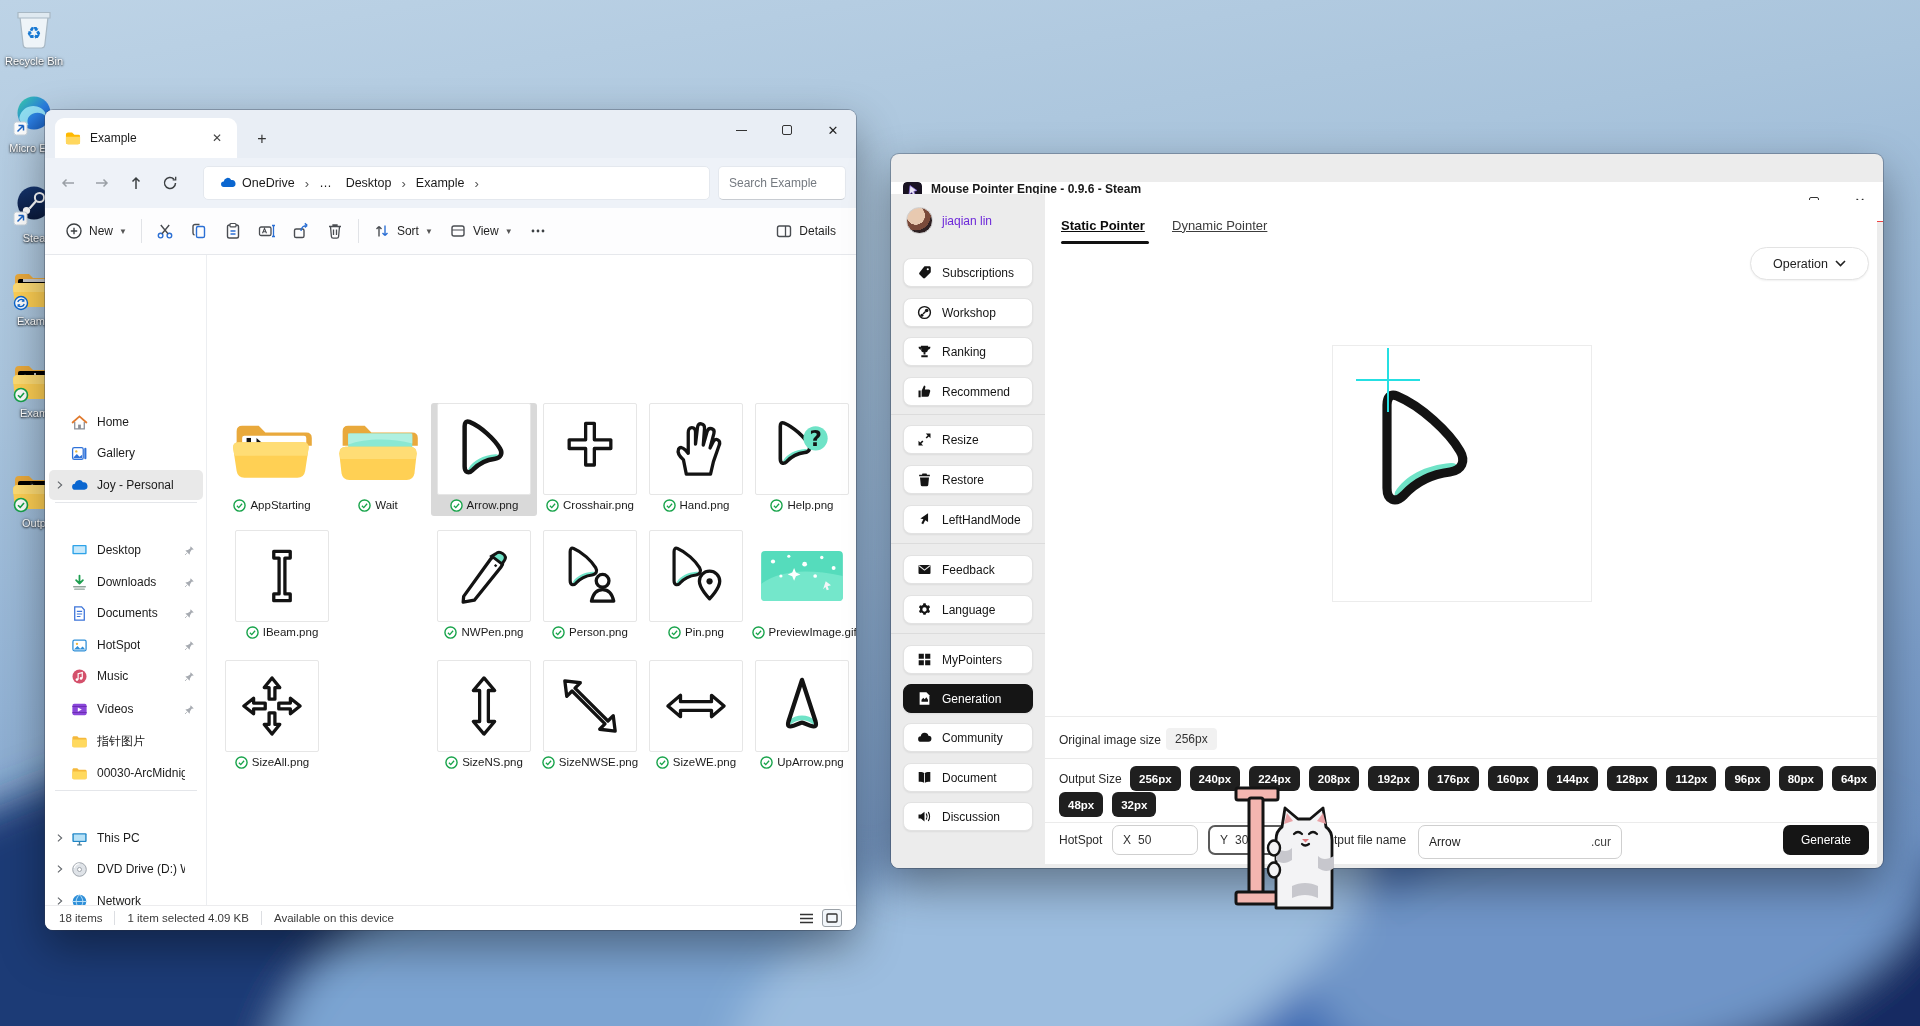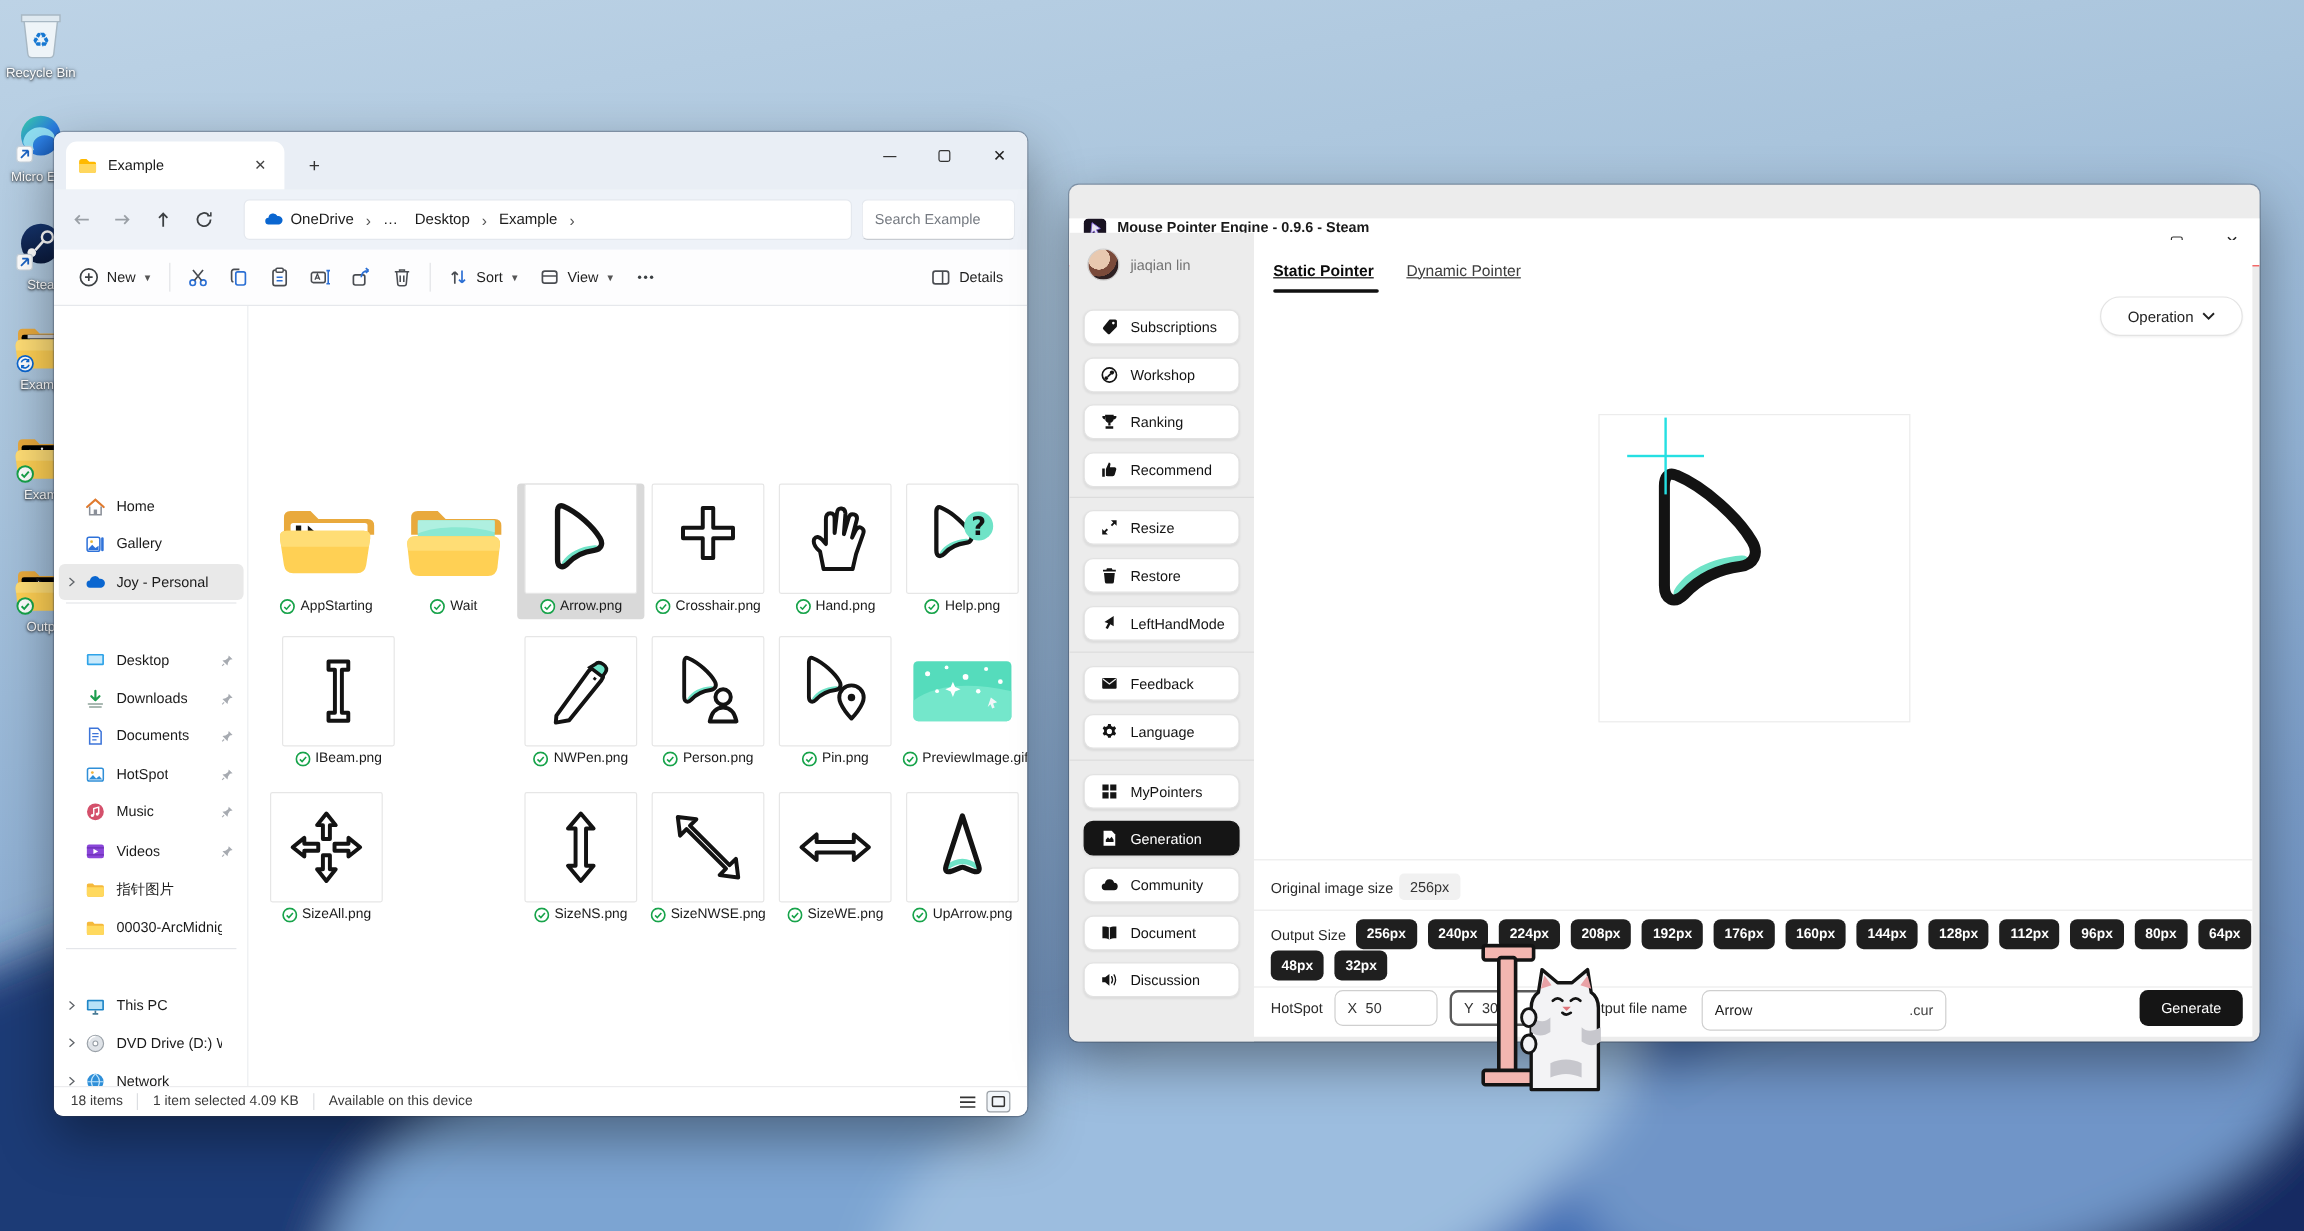--- a/index.html
+++ b/index.html
@@ -86,21 +86,21 @@
   #steam { left:891px; top:154px; width:992px; height:714px; z-index:20; background:#ececec; }
   #sm-titlebar { position:absolute; left:0; top:0; width:100%; height:40px; background:#fff; display:flex; align-items:flex-start; padding:0 12px; gap:9px; border-bottom:1px solid #ef4444;margin-top:28px; }
   #sm-appicon { width:19px; height:19px; border-radius:4px; }
   #sm-title { font-size:12px; color:#1a1a1a; font-weight:700; }
   #sm-titlebar .wctl { height:40px; }
 
   #sm-sidebar { position:absolute; left:0; top:40px; width:154px; height:674px; background:#ececec; }
   #sm-user { position:absolute; left:15px; top:13px; display:flex; align-items:center; gap:9px; }
   #sm-avatar { width:27px; height:27px; border-radius:50%;
      background:radial-gradient(circle at 35% 30%,#e8c9b0 0 38%,#7a4a3a 39% 62%,#2e2022 63% 100%); border:1px solid #d0d0d0; }
-  #sm-username { font-size:12px; color:#737373; }
+  #sm-username { font-size:12px; color:#6d28d9; }
   .smb { position:absolute; left:12px; width:130px; height:29px; background:#fff; border:1px solid #e2e2e2; border-radius:8px;
      box-shadow:0 1px 2px rgba(0,0,0,.07); display:flex; align-items:center; padding:0 0 0 13px; gap:10px; font-size:12px; color:#141414; }
   .smb.sel { background:#151515; border-color:#151515; color:#fff; }
   .smb .smi { width:15px; height:15px; }
   .smb .smi svg { width:100%; height:100%; }
   .sm-sep { position:absolute; left:0; width:154px; height:1px; background:#dcdcdc; }
 
   #sm-card { position:absolute; left:154px; top:46px; width:832px; height:664px; background:#fff; border-radius:10px 0 0 0; }
   .sm-tab { position:absolute; top:10px; height:30px; font-size:13px; color:#3c3c3c; display:flex; align-items:center;text-decoration:underline; }
   .sm-tab.active { font-weight:700; color:#0b0b0b; }

